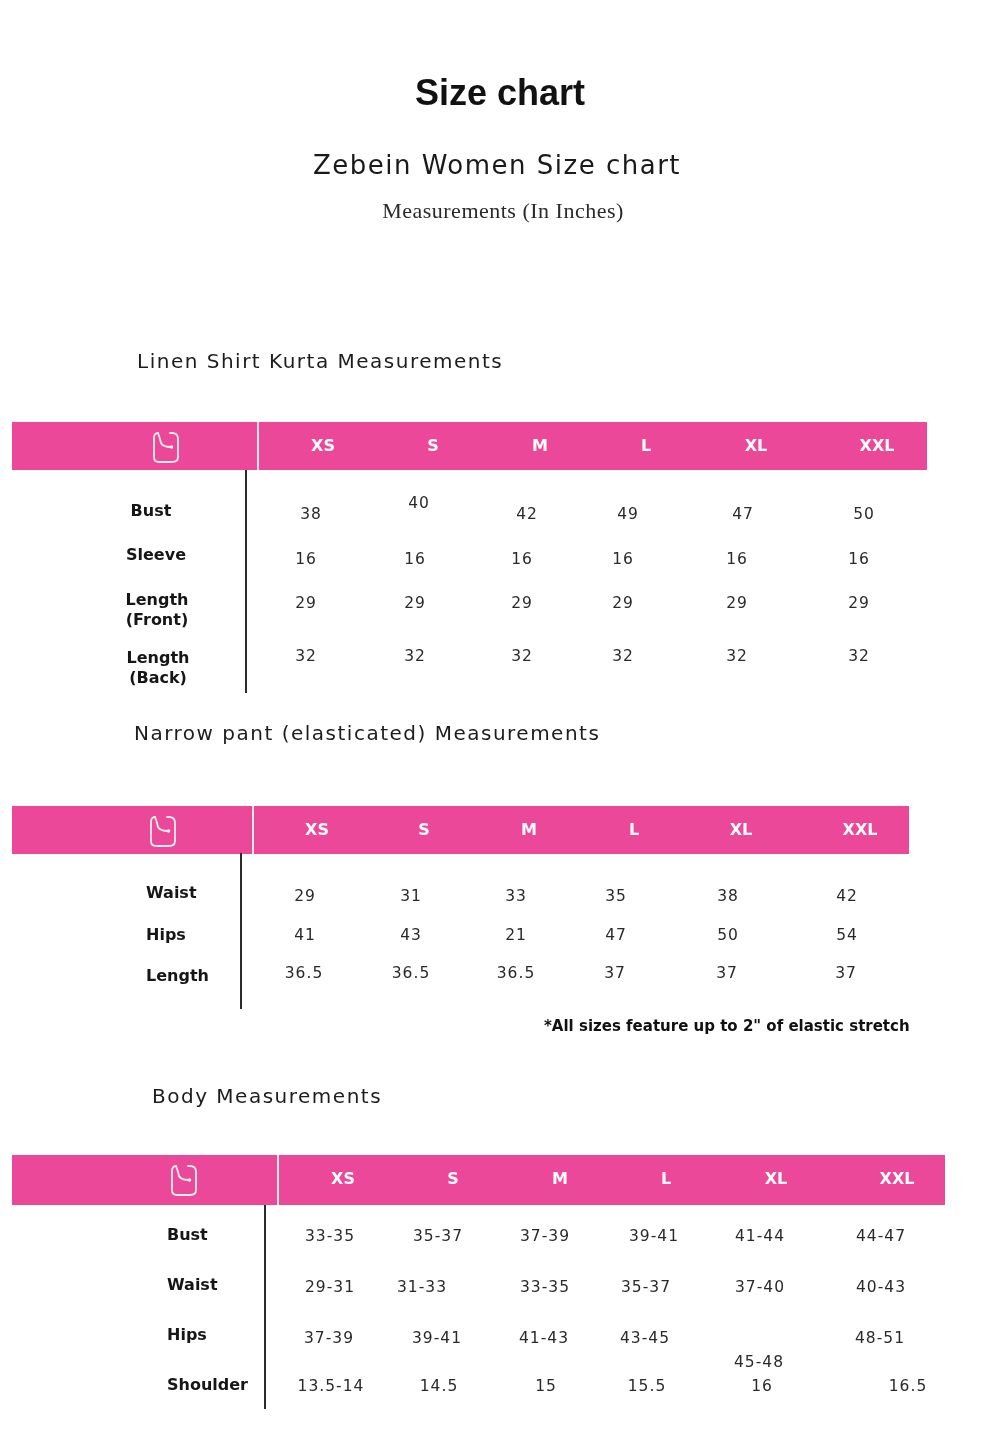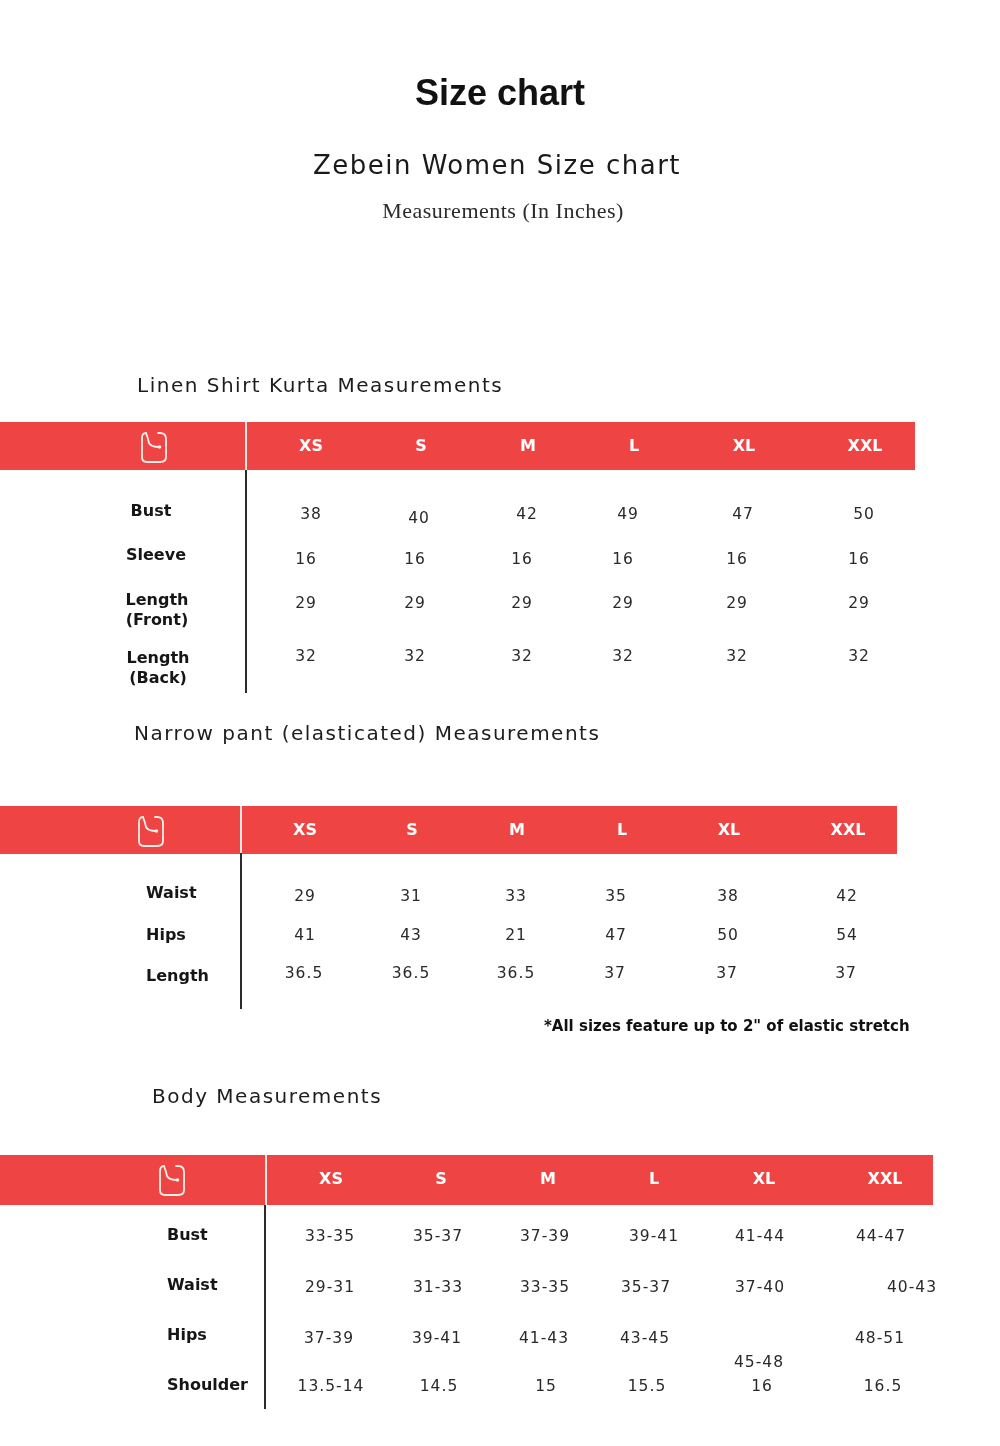--- a/index.html
+++ b/index.html
@@ -20,21 +20,21 @@
   .units {
     position: absolute; top: 198px; left: 0; width: 1006px; text-align: center;
     font-family: "Liberation Serif", serif; font-size: 22px; color: #2a2a2a;
     letter-spacing: 0.5px;
   }
   .section-title {
     position: absolute; font-family: "DejaVu Sans", sans-serif; font-size: 20px;
     letter-spacing: 1.5px; color: #1d1d1d;
   }
   .header-band {
-    position: absolute; left: 0; background: #ef4444; height: 48px;
+    position: absolute; left: 12px; background: #ec4899; height: 48px;
   }
   .hdr-cell {
     position: absolute; top: 0; height: 48px; line-height: 48px; color: #ffffff;
     font-family: "DejaVu Sans", sans-serif; font-weight: bold; font-size: 16px;
     text-align: center; width: 80px; margin-left: -40px;
   }
   .hdr-divider {
     position: absolute; top: 0; width: 2px; height: 48px; background: #e6e9e1;
   }
   .icon-wrap {
@@ -60,21 +60,21 @@
   }
 </style>
 </head>
 <body>
 
 <div class="title">Size chart</div>
 <div class="subtitle">Zebein Women Size chart</div>
 <div class="units">Measurements (In Inches)</div>
 
 <div>
-  <div class="section-title" style="top:349px;left:137px;margin-top:24px;">Linen Shirt Kurta Measurements</div>
+  <div class="section-title" style="top:349px;left:137px;">Linen Shirt Kurta Measurements</div>
 
   <div class="header-band" style="top:422px;width:915px;">
     <div class="icon-wrap" style="left:154px;">
       <svg width="28" height="34" viewBox="0 0 28 34">
         <path d="M6 3 Q2 3 2 8 L2 27 Q2 32 7 32 L20 32 Q26 32 26 27 L26 9 Q26 3 20 3 L18 3" fill="none" stroke="#ecefe6" stroke-width="1.8" stroke-linecap="round"></path>
         <path d="M6 3 Q8 8 9 13 Q11 17 19 17" fill="none" stroke="#ecefe6" stroke-width="1.8" stroke-linecap="round"></path>
         <circle cx="19.5" cy="17" r="1.8" fill="#ecefe6"></circle>
       </svg>
     </div>
     <div class="hdr-divider" style="left:245px;"></div>
@@ -83,21 +83,21 @@
     <div class="hdr-cell" style="left:528px;">M</div>
     <div class="hdr-cell" style="left:634px;">L</div>
     <div class="hdr-cell" style="left:744px;">XL</div>
     <div class="hdr-cell" style="left:865px;">XXL</div>
   </div>
   <div class="vline" style="left:245px;top:470px;height:223px;"></div>
 
   <div>
     <div class="row-label" style="left:151px;top:501px;">Bust</div>
     <div class="cell" style="left:311px;top:505px;">38</div>
-    <div class="cell" style="left:419px;top:509px;">40</div>
+    <div class="cell" style="left:419px;top:494px;">40</div>
     <div class="cell" style="left:527px;top:505px;">42</div>
     <div class="cell" style="left:628px;top:505px;">49</div>
     <div class="cell" style="left:743px;top:505px;">47</div>
     <div class="cell" style="left:864px;top:505px;">50</div>
   </div>
 
   <div>
     <div class="row-label" style="left:156px;top:545px;">Sleeve</div>
     <div class="cell" style="left:306px;top:550px;">16</div>
     <div class="cell" style="left:415px;top:550px;">16</div>
@@ -215,39 +215,39 @@
     <div class="cell" style="left:438px;top:1227px;">35-37</div>
     <div class="cell" style="left:545px;top:1227px;">37-39</div>
     <div class="cell" style="left:654px;top:1227px;">39-41</div>
     <div class="cell" style="left:760px;top:1227px;">41-44</div>
     <div class="cell" style="left:881px;top:1227px;">44-47</div>
   </div>
 
   <div>
     <div class="row-label left" style="left:150px;top:1275px;">Waist</div>
     <div class="cell" style="left:330px;top:1278px;">29-31</div>
-    <div class="cell" style="left:438px;top:1278px;">31-33</div>
+    <div class="cell" style="left:422px;top:1278px;">31-33</div>
     <div class="cell" style="left:545px;top:1278px;">33-35</div>
     <div class="cell" style="left:646px;top:1278px;">35-37</div>
     <div class="cell" style="left:760px;top:1278px;">37-40</div>
-    <div class="cell" style="left:912px;top:1278px;text-align:center;">40-43</div>
+    <div class="cell" style="left:881px;top:1278px;text-align:center;">40-43</div>
   </div>
 
   <div>
     <div class="row-label left" style="left:150px;top:1325px;">Hips</div>
     <div class="cell" style="left:329px;top:1329px;">37-39</div>
     <div class="cell" style="left:437px;top:1329px;">39-41</div>
     <div class="cell" style="left:544px;top:1329px;">41-43</div>
     <div class="cell" style="left:645px;top:1329px;">43-45</div>
     <div class="cell" style="left:759px;top:1329px;margin-top:24px;">45-48</div>
     <div class="cell" style="left:880px;top:1329px;">48-51</div>
   </div>
 
   <div>
     <div class="row-label left" style="left:150px;top:1375px;">Shoulder</div>
     <div class="cell" style="left:331px;top:1377px;">13.5-14</div>
     <div class="cell" style="left:439px;top:1377px;">14.5</div>
     <div class="cell" style="left:546px;top:1377px;">15</div>
     <div class="cell" style="left:647px;top:1377px;">15.5</div>
     <div class="cell" style="left:762px;top:1377px;">16</div>
-    <div class="cell" style="left:883px;top:1377px;">16.5</div>
+    <div class="cell" style="left:908px;top:1377px;">16.5</div>
   </div>
 </div>
 
 </body></html>

